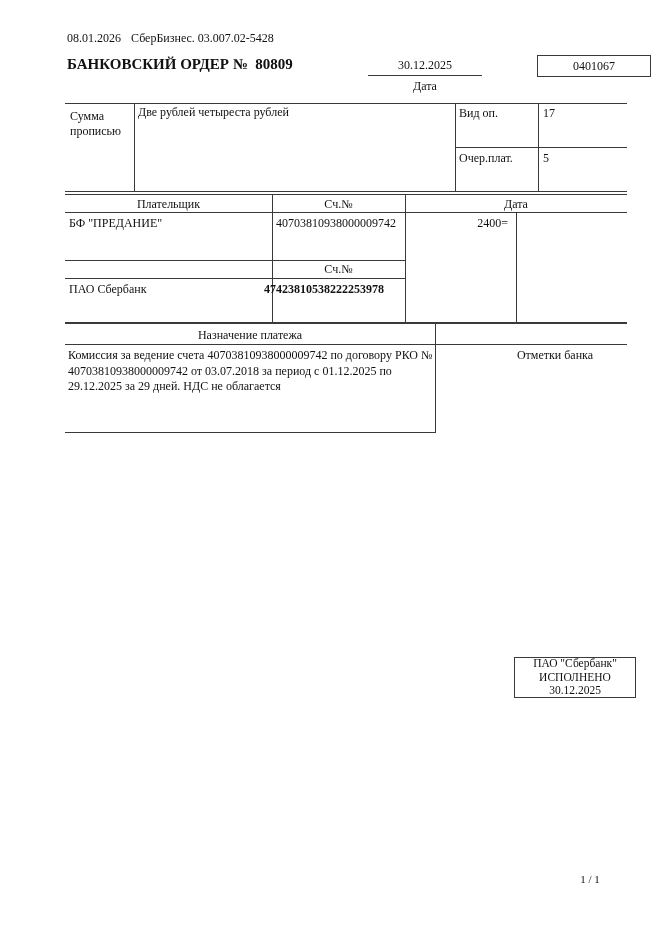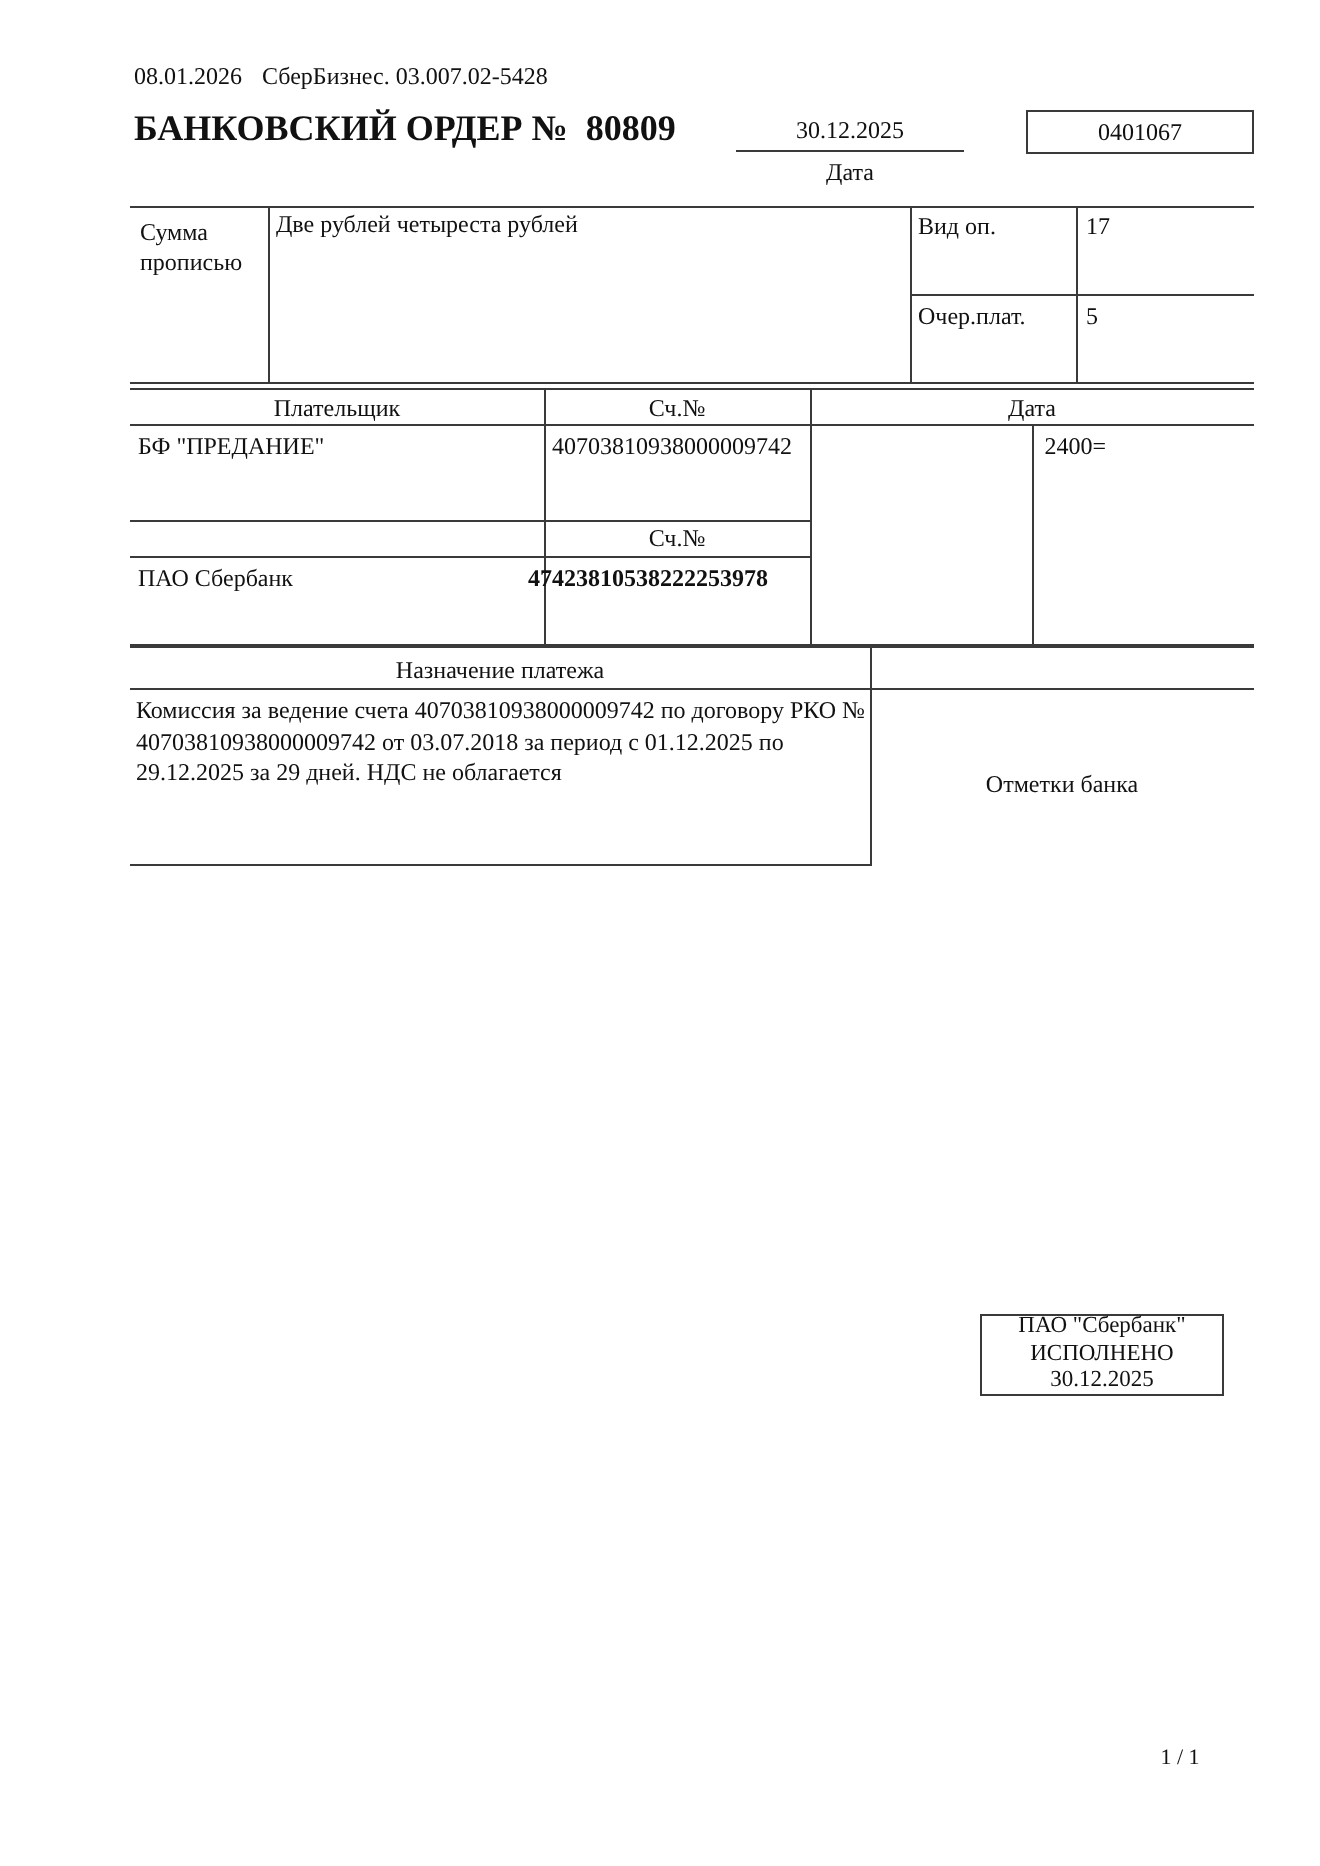--- a/index.html
+++ b/index.html
@@ -14,32 +14,32 @@
   }
   .txt { position:absolute; line-height:15px; white-space:nowrap; }
   .wrap { white-space:normal; }
   .pre { white-space:pre; }
   .ctr { text-align:center; }
   .rgt { text-align:right; }
   .b { font-weight:bold; }
   .hl { position:absolute; background:#3a3a3a; height:1px; }
   .vl { position:absolute; background:#3a3a3a; width:1px; }
   .box { position:absolute; border:1px solid #3a3a3a; box-sizing:border-box;
-         display:flex; align-items:center; justify-content:center; }
+         display:flex; align-items:center; justify-content:center;margin-left:24px; }
   .stamp { flex-direction:column; line-height:13.5px; font-size:11.5px; text-align:center; }
 </style>
 </head>
 <body>
 
 <div class="page">
 
   <div class="txt" style="left:67px; top:31px;">08.01.2026</div>
   <div class="txt" style="left:131px; top:31px;">СберБизнес. 03.007.02-5428</div>
 
-  <div class="txt b pre" style="left:67px; top:57px; font-size:18px;">БАНКОВСКИЙ ОРДЕР №  80809</div>
+  <div class="txt b pre" style="left:67px; top:57px; font-size:15px;">БАНКОВСКИЙ ОРДЕР №  80809</div>
   <div class="txt ctr" style="left:368px; top:58px; width:114px;">30.12.2025</div>
   <div class="hl" style="left:368px; top:75px; width:114px;"></div>
   <div class="txt ctr" style="left:368px; top:79px; width:114px;">Дата</div>
   <div class="box" style="left:513px; top:55px; width:114px; height:22px;">
     <span>0401067</span>
   </div>
 
   <div class="hl" style="left:65px; top:103px; width:562px;"></div>
   <div class="hl" style="left:455px; top:147px; width:172px;"></div>
   <div class="hl" style="left:65px; top:191px; width:562px;"></div>
@@ -61,31 +61,31 @@
   <div class="hl" style="left:65px; top:322px; width:562px; height:2px;"></div>
   <div class="vl" style="left:272px; top:194px; height:128px;"></div>
   <div class="vl" style="left:405px; top:194px; height:128px;"></div>
   <div class="vl" style="left:516px; top:212px; height:110px;"></div>
 
   <div class="txt ctr" style="left:65px; top:197px; width:207px;">Плательщик</div>
   <div class="txt ctr" style="left:272px; top:197px; width:133px;">Сч.№</div>
   <div class="txt ctr" style="left:405px; top:197px; width:222px;">Дата</div>
   <div class="txt" style="left:69px; top:216px;">БФ "ПРЕДАНИЕ"</div>
   <div class="txt" style="left:276px; top:216px;">40703810938000009742</div>
-  <div class="txt rgt" style="left:405px; top:216px; width:103px;margin-left:45px;">2400=</div>
+  <div class="txt rgt" style="left:405px; top:216px; width:103px;">2400=</div>
   <div class="txt ctr" style="left:272px; top:262px; width:133px;">Сч.№</div>
   <div class="txt" style="left:69px; top:282px;">ПАО Сбербанк</div>
   <div class="txt" style="left:264px; top:282px;font-weight:bold;">47423810538222253978</div>
 
   <div class="hl" style="left:65px; top:344px; width:562px;"></div>
   <div class="hl" style="left:65px; top:432px; width:370px;"></div>
   <div class="vl" style="left:435px; top:322px; height:111px;"></div>
   <div class="txt ctr" style="left:65px; top:328px; width:370px;">Назначение платежа</div>
   <div class="txt wrap" style="left:68px; top:348px; width:367px; line-height:15.5px;">Комиссия за ведение счета 40703810938000009742 по договору РКО № 40703810938000009742 от 03.07.2018 за период с 01.12.2025 по 29.12.2025 за 29 дней. НДС не облагается</div>
-  <div class="txt ctr" style="left:435px; top:348px; width:192px;margin-top:37px;">Отметки банка</div>
+  <div class="txt ctr" style="left:459px; top:348px; width:192px;">Отметки банка</div>
 
   <div class="box stamp" style="left:490px; top:657px; width:122px; height:41px;">
     <div>ПАО "Сбербанк"</div>
     <div>ИСПОЛНЕНО</div>
     <div>30.12.2025</div>
   </div>
 
   <div class="txt ctr" style="left:550px; top:872px; width:80px; font-size:11px;">1 / 1</div>
 
 </div>

